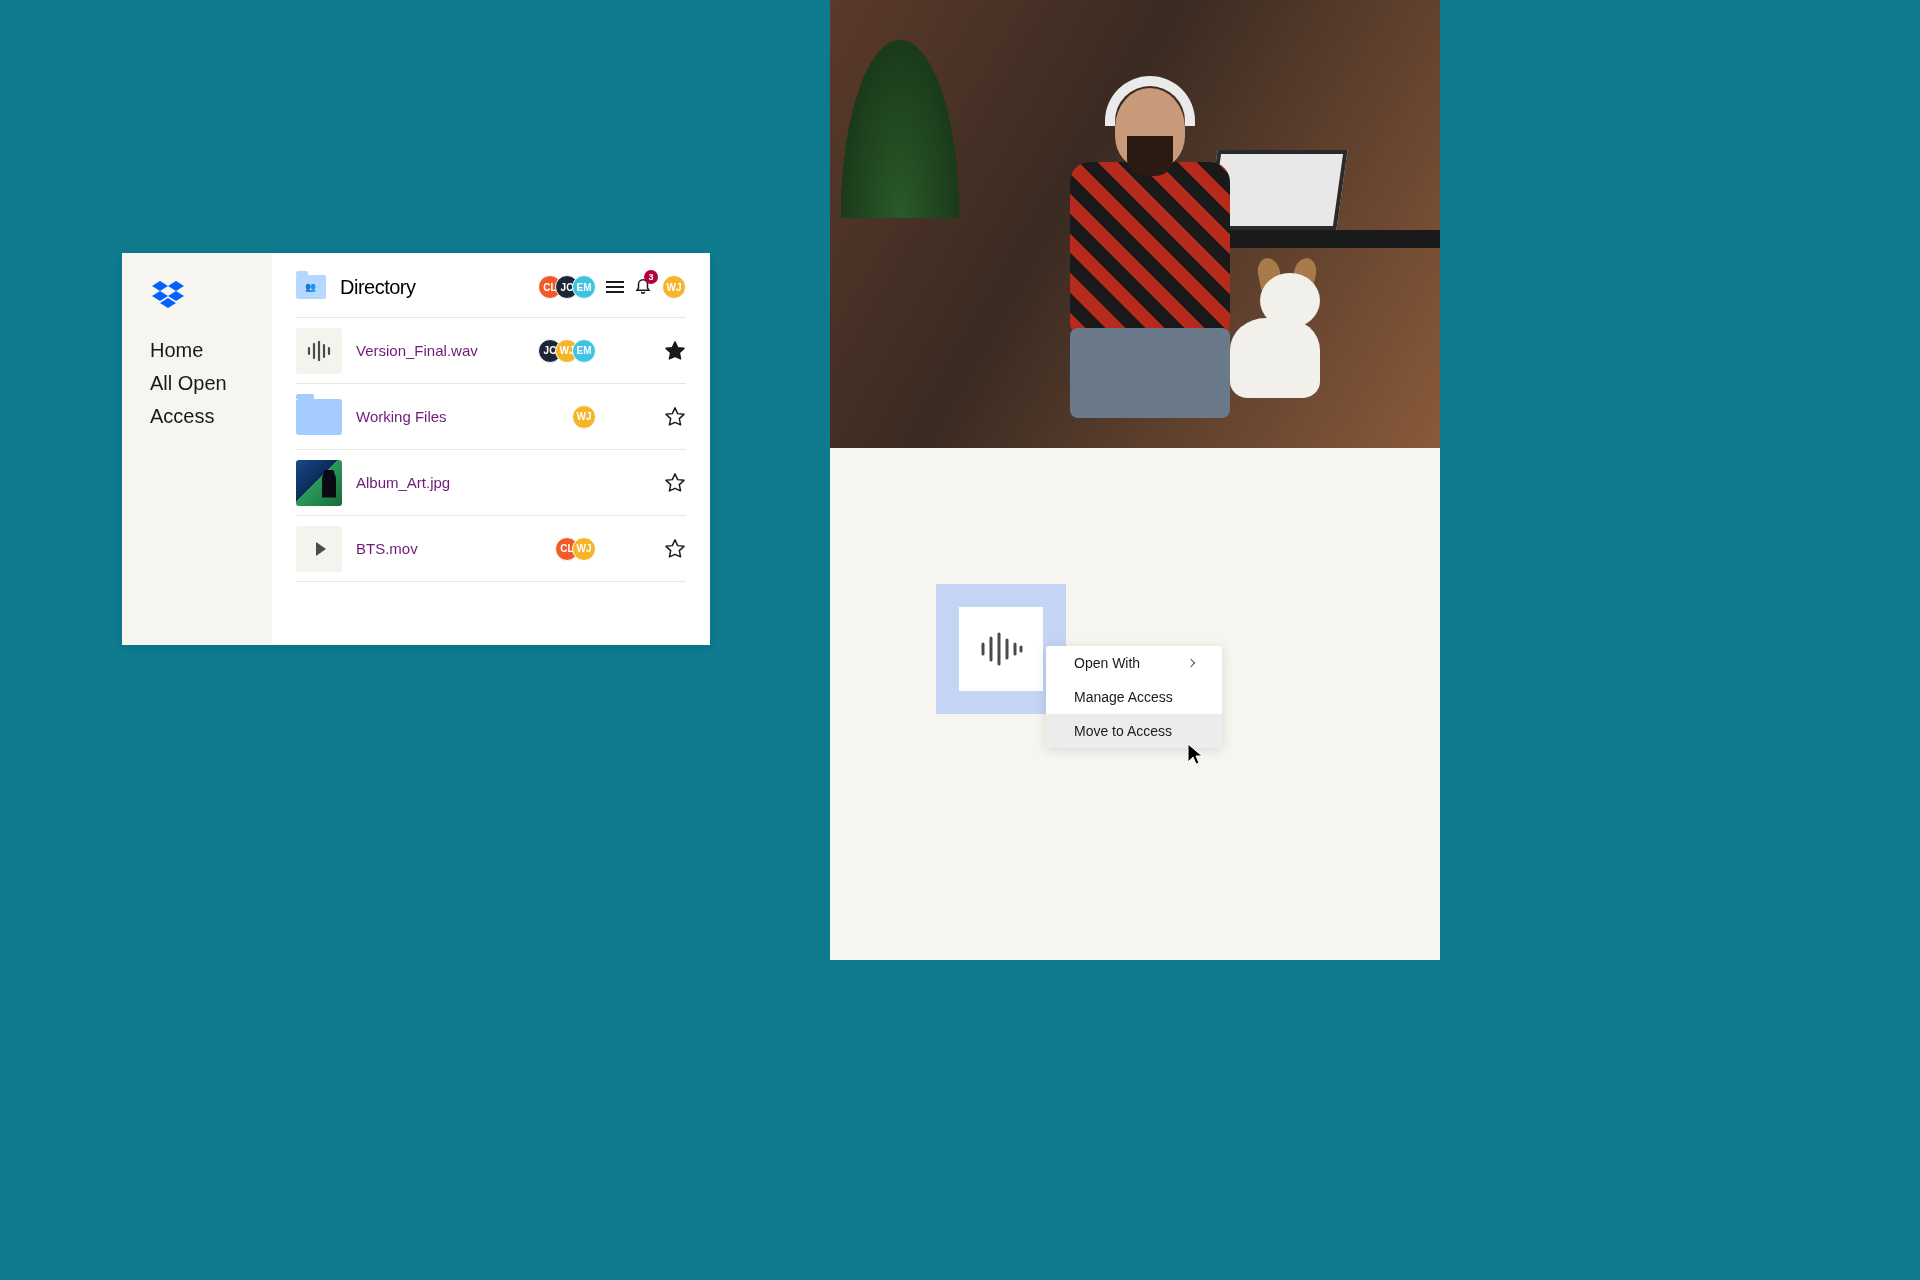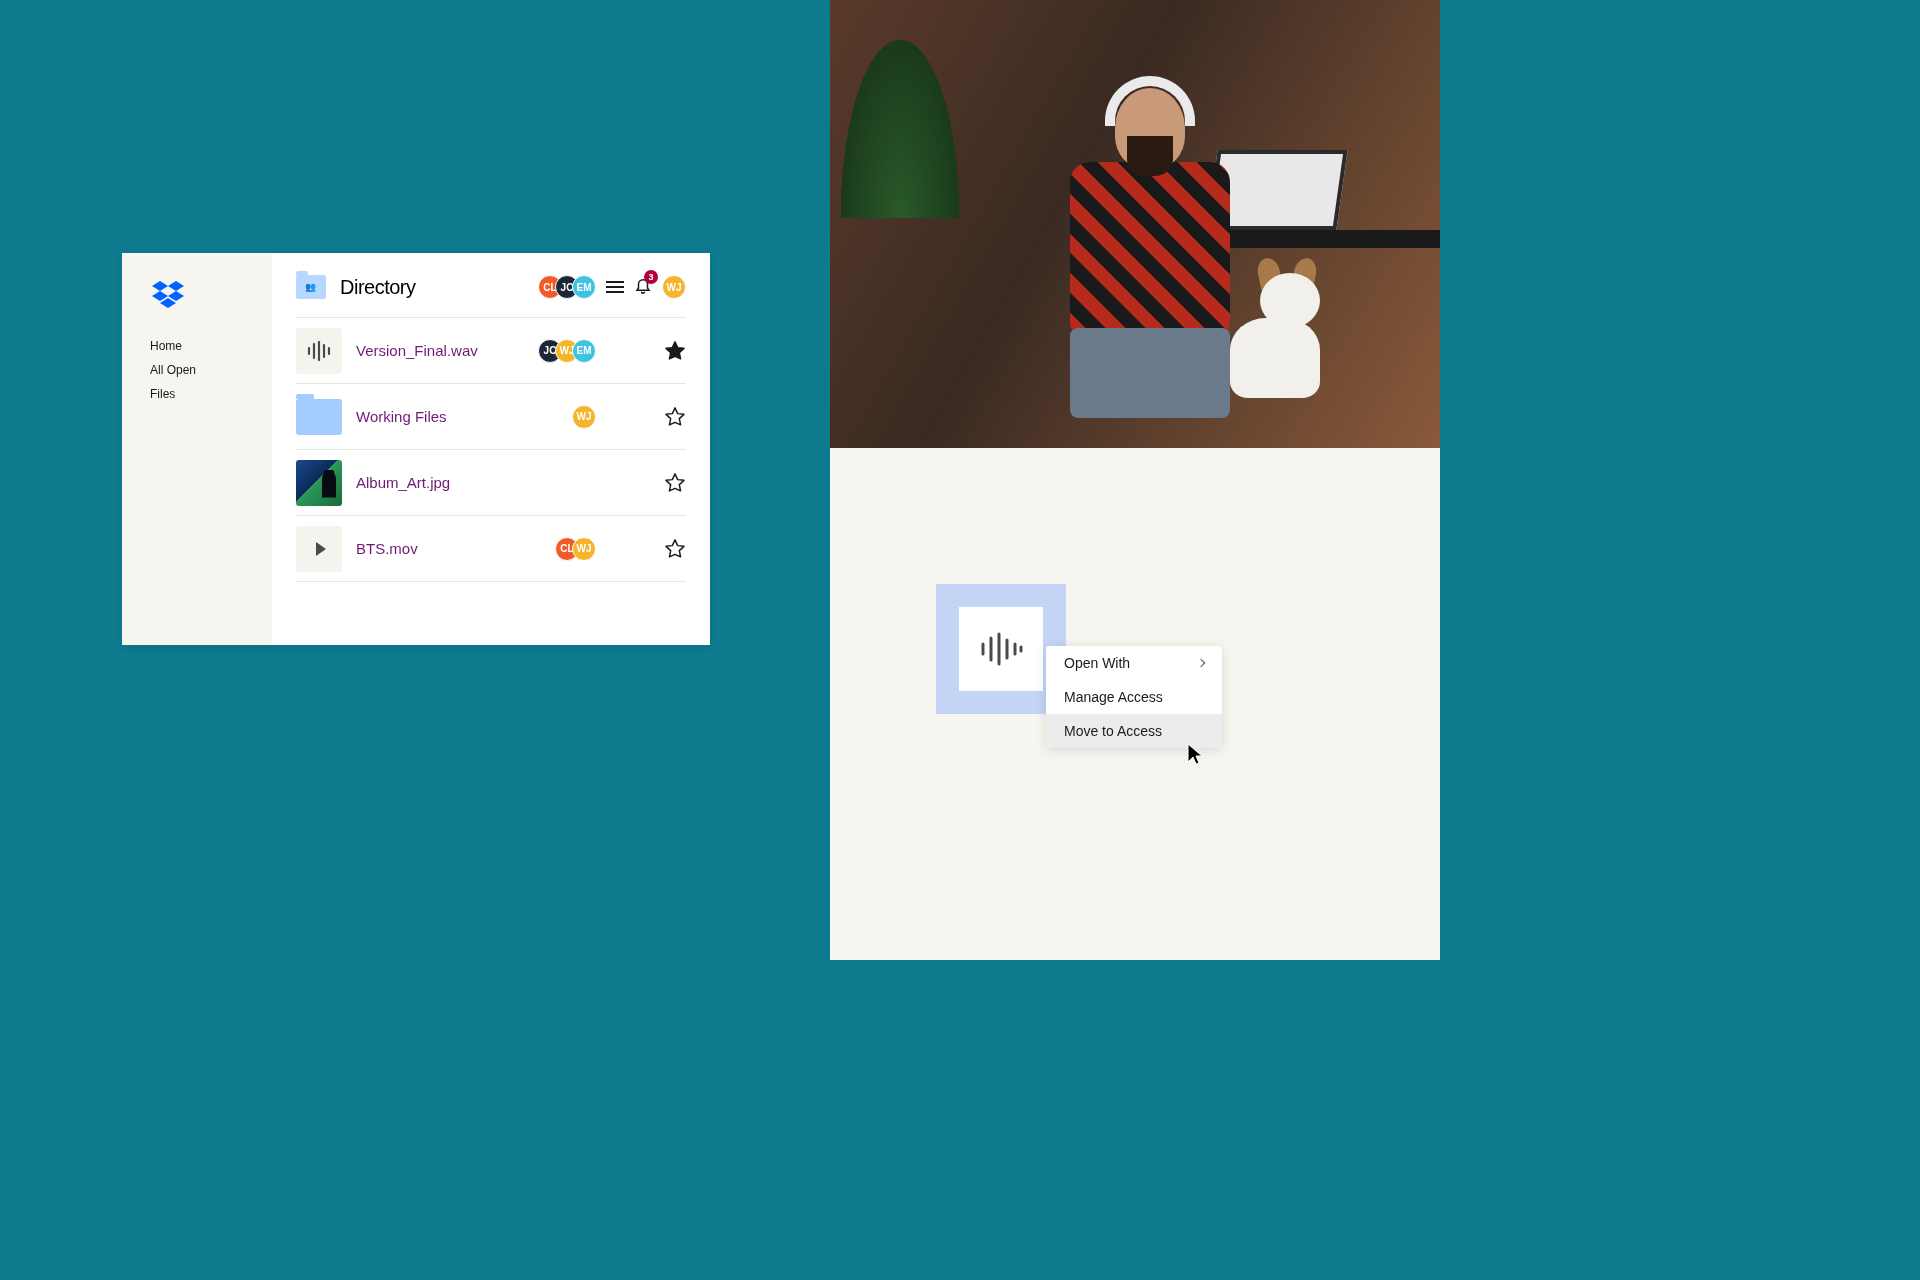--- a/index.html
+++ b/index.html
@@ -28,21 +28,21 @@
     background: #f7f5f0;
     padding: 28px 0 0 28px;
   }
   .logo {
     width: 32px;
     height: 28px;
     margin-bottom: 30px;
     margin-left: 2px;
   }
   .nav-item {
-    font-size: 12px;
+    font-size: 20px;
     color: #1a1a1a;
     margin-bottom: 10px;
     cursor: pointer;
   }
 
   .content {
     flex: 1;
     padding: 22px 24px 0 24px;
   }
   .header-row {
@@ -254,21 +254,21 @@
     left: 216px;
     top: 198px;
     width: 176px;
     background: #fff;
     box-shadow: 0 2px 12px rgba(0,0,0,0.12);
     border-radius: 3px;
     overflow: hidden;
   }
   .ctx-item {
     height: 34px;
-    padding: 0 18px;
+    padding: 0 28px;
     display: flex;
     align-items: center;
     justify-content: space-between;
     font-size: 14px;
     color: #1a1a1a;
     cursor: pointer;
     gap: 32px;
   }
   .ctx-item.hover { background: #ececec; }
   .ctx-item .chev {
@@ -297,21 +297,21 @@
           <polygon points="8,0 16,5 8,10 0,5"></polygon>
           <polygon points="24,0 32,5 24,10 16,5"></polygon>
           <polygon points="8,10 16,15 8,20 0,15"></polygon>
           <polygon points="24,10 32,15 24,20 16,15"></polygon>
           <polygon points="16,17 24,22 16,27 8,22"></polygon>
         </g>
       </svg>
     </div>
     <div class="nav-item">Home</div>
     <div class="nav-item">All Open</div>
-    <div class="nav-item">Files</div>
+    <div class="nav-item">Access</div>
   </aside>
 
   <section class="content">
 
     <div class="header-row">
       <div class="folder-hdr-icon">
         <span class="ppl">👥</span>
       </div>
       <h1 class="page-title">Directory</h1>
 

